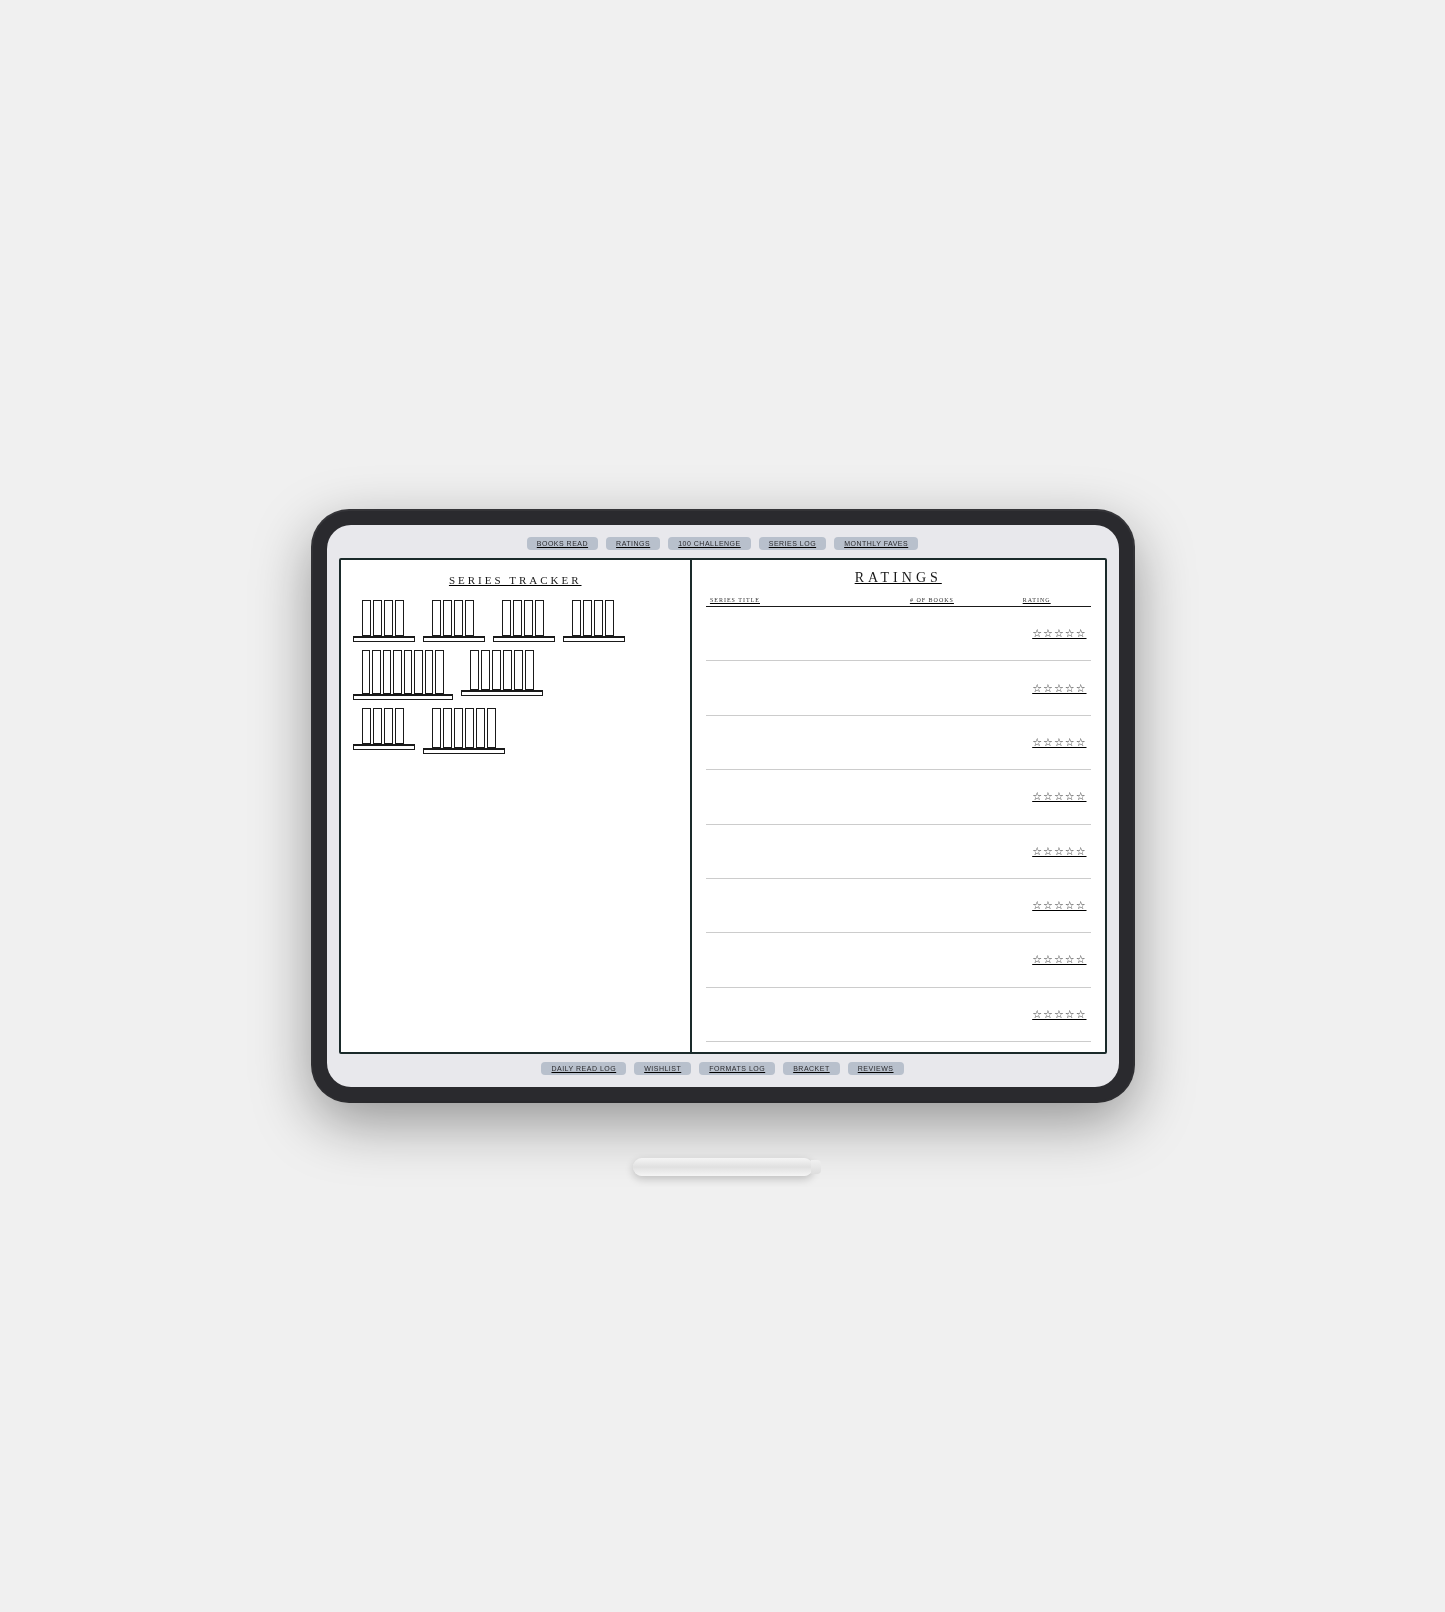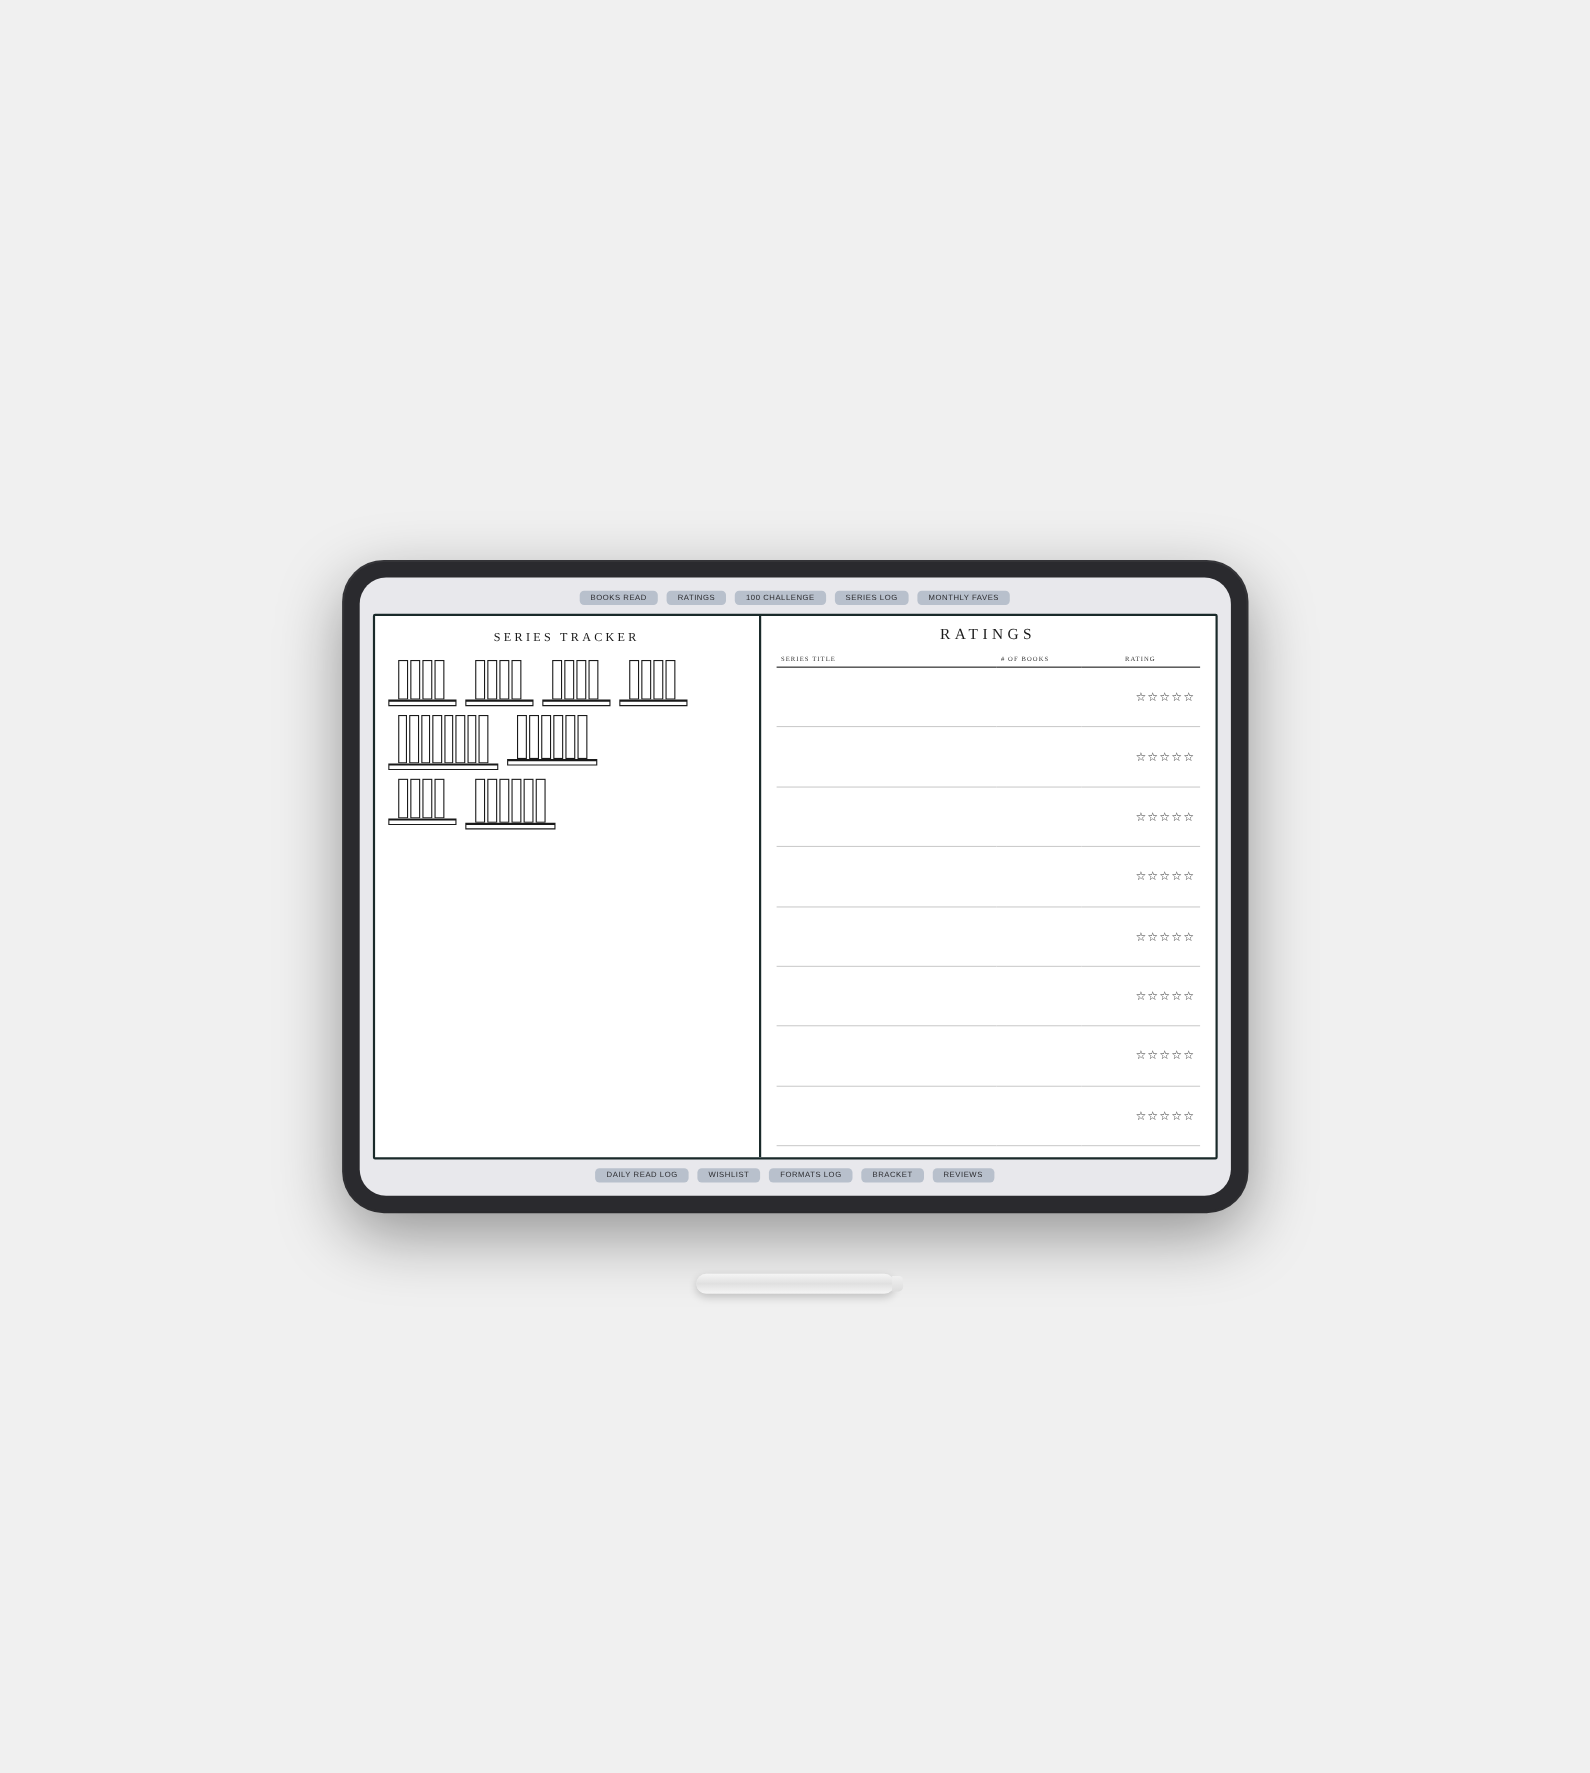--- a/index.html
+++ b/index.html
@@ -24,20 +24,21 @@
 
     
     .tablet-outer {
       position: relative;
       width: 820px;
       height: 590px;
       background: #2a2a2e;
       border-radius: 36px;
       padding: 14px;
       box-shadow: 0 20px 60px rgba(0,0,0,0.4), 0 0 0 2px #3a3a3e;
+      text-decoration: underline;
     }
 
     .tablet-inner {
       width: 100%;
       height: 100%;
       background: #e8e8ec;
       border-radius: 24px;
       padding: 10px 12px;
       display: flex;
       flex-direction: column;

